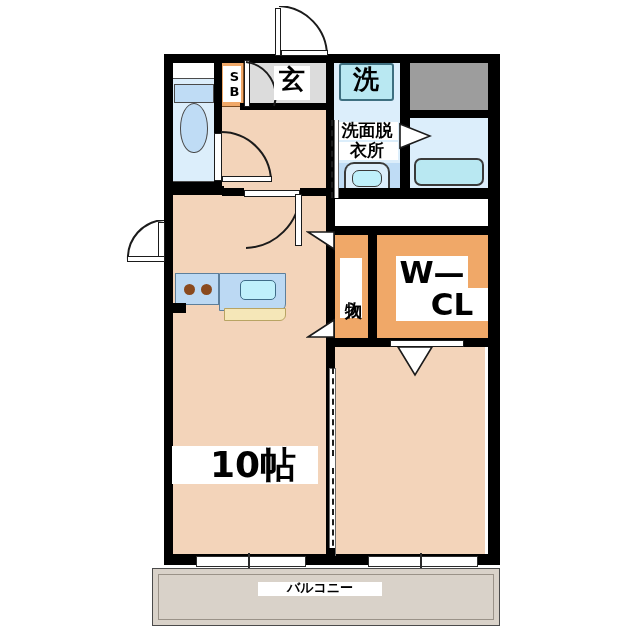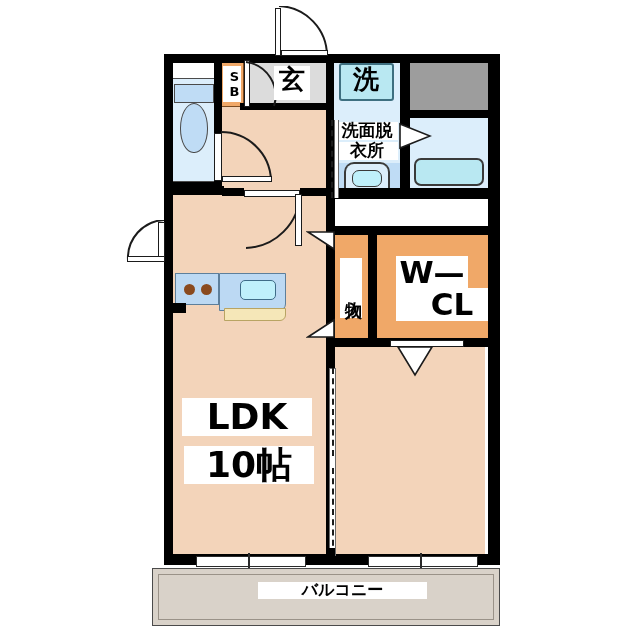--- a/index.html
+++ b/index.html
@@ -218,19 +218,18 @@
   <div class="slide" style="left:196px; top:556px; width:108px; height:9px;"></div>
   <div class="abs" style="left:248px; top:553px; width:2px; height:15px; background:#2a2a2a;"></div>
 
   <div class="slide" style="left:368px; top:556px; width:108px; height:9px;"></div>
   <div class="abs" style="left:420px; top:553px; width:2px; height:15px; background:#2a2a2a;"></div>
 
   <div class="abs wall" style="left:326px; top:548px; width:9px; height:17px;"></div>
 
   <div class="lbl" style="left:274px; top:66px; width:36px; height:34px; font-size:26px;">玄</div>
 
-  <div class="lbl" style="left:182px; top:398px; width:130px; font-size:36px;">LDK</div>
-  <div class="lbl" style="left:184px; top:446px; width:130px; font-size:36px;">10帖</div>
-
-
-  <div class="lbl" style="left:258px; top:582px; width:169px; font-size:16px;">バルコニー</div>
+  <div class="lbl" style="left:172px; top:446px; width:130px; font-size:36px;padding-left:16px;">10帖</div>
+
+
+  <div class="lbl" style="left:258px; top:582px; width:124px; font-size:13px;font-family:Liberation Mono, monospace;">バルコニー</div>
 
 </div>
 
 </body></html>

